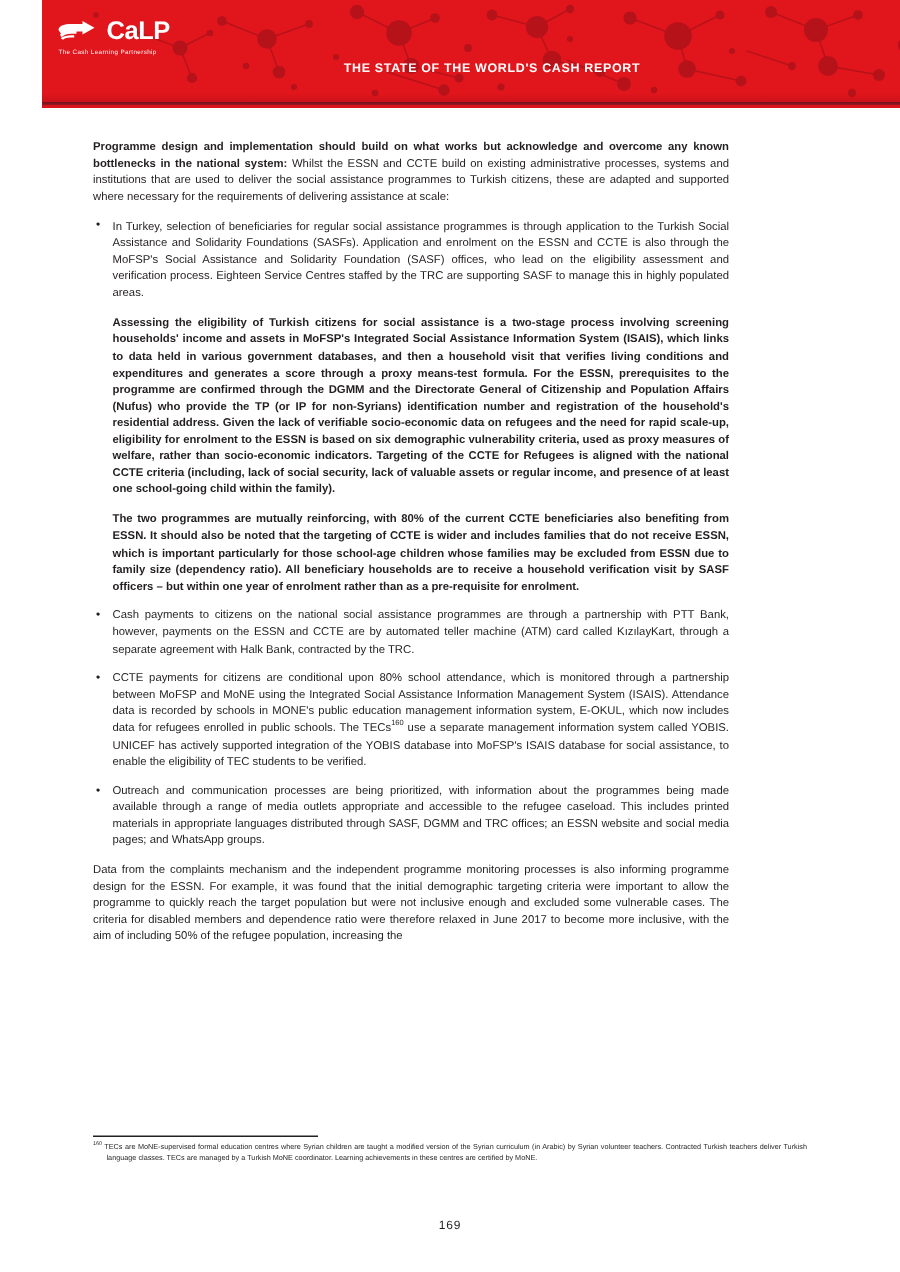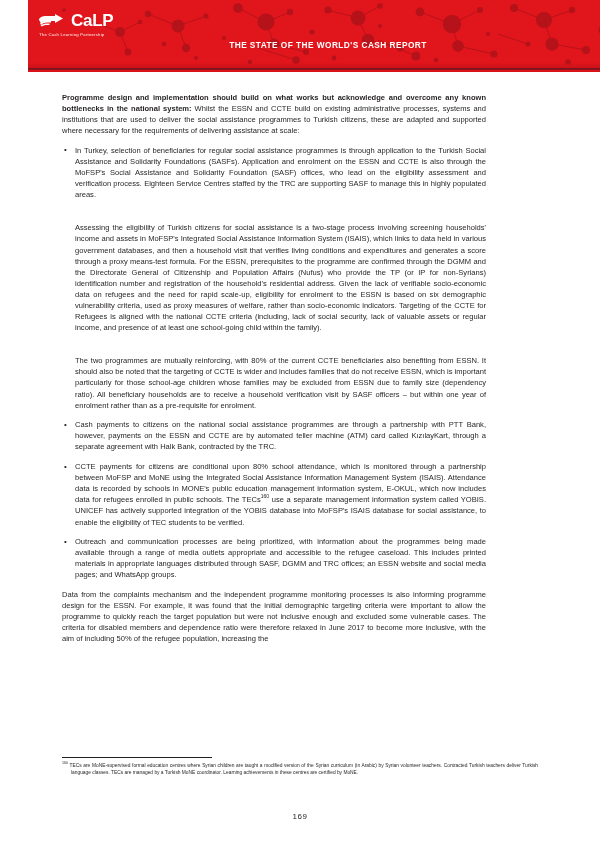--- a/index.html
+++ b/index.html
@@ -144,21 +144,22 @@
   ul.bullets li::before {
     content: "\2022";
     position: absolute;
     left: 2px;
     top: -0.5px;
     font-size: 8px;
     color: #231f20;
   }
   ul.bullets li .sub-para {
     display: block;
-    margin-top: 22px;
+    margin-top: 9px;
+    font-weight: bold;
   }
 
   sup.fn {
     font-size: 5px;
     vertical-align: super;
     line-height: 0;
   }
 
   
   .footnote-wrap {

